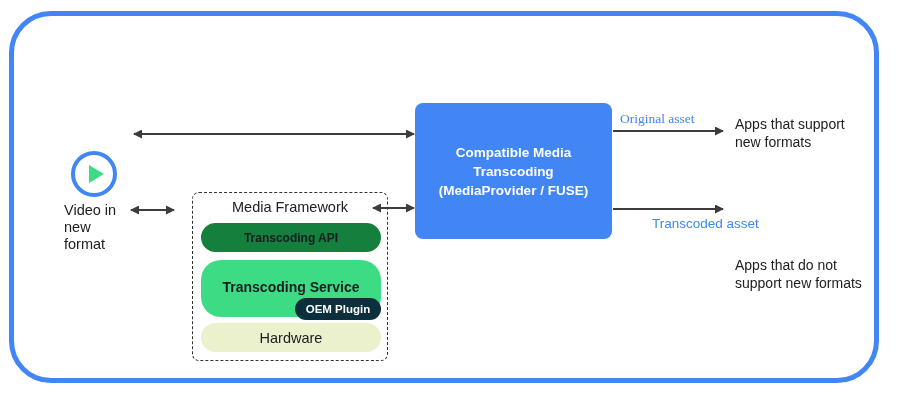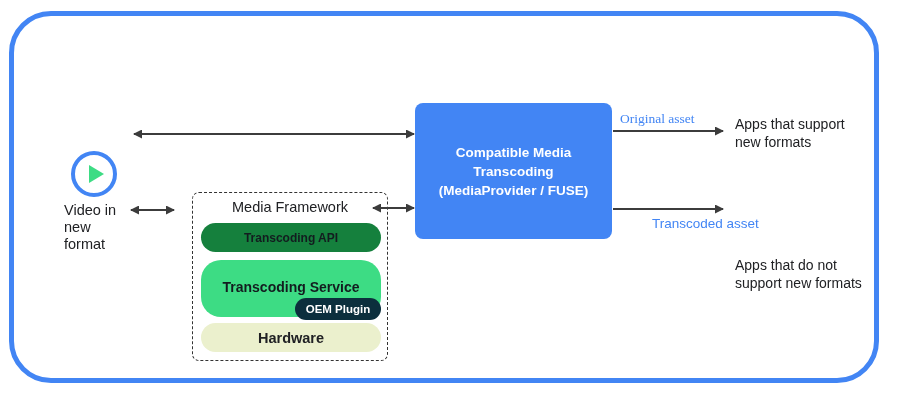--- a/index.html
+++ b/index.html
@@ -136,21 +136,21 @@
     text-align: center;
   }
   #pill-hardware {
     left: 8px;
     top: 130px;
     width: 180px;
     height: 29px;
     background: #ebf0cd;
     color: #202124;
     font-size: 14.5px;
-    font-weight: bold;
+    font-weight: normal;
   }
 
   
   #cmt-box {
     position: absolute;
     left: 415px;
     top: 103px;
     width: 197px;
     height: 136px;
     background: #4285f4;

